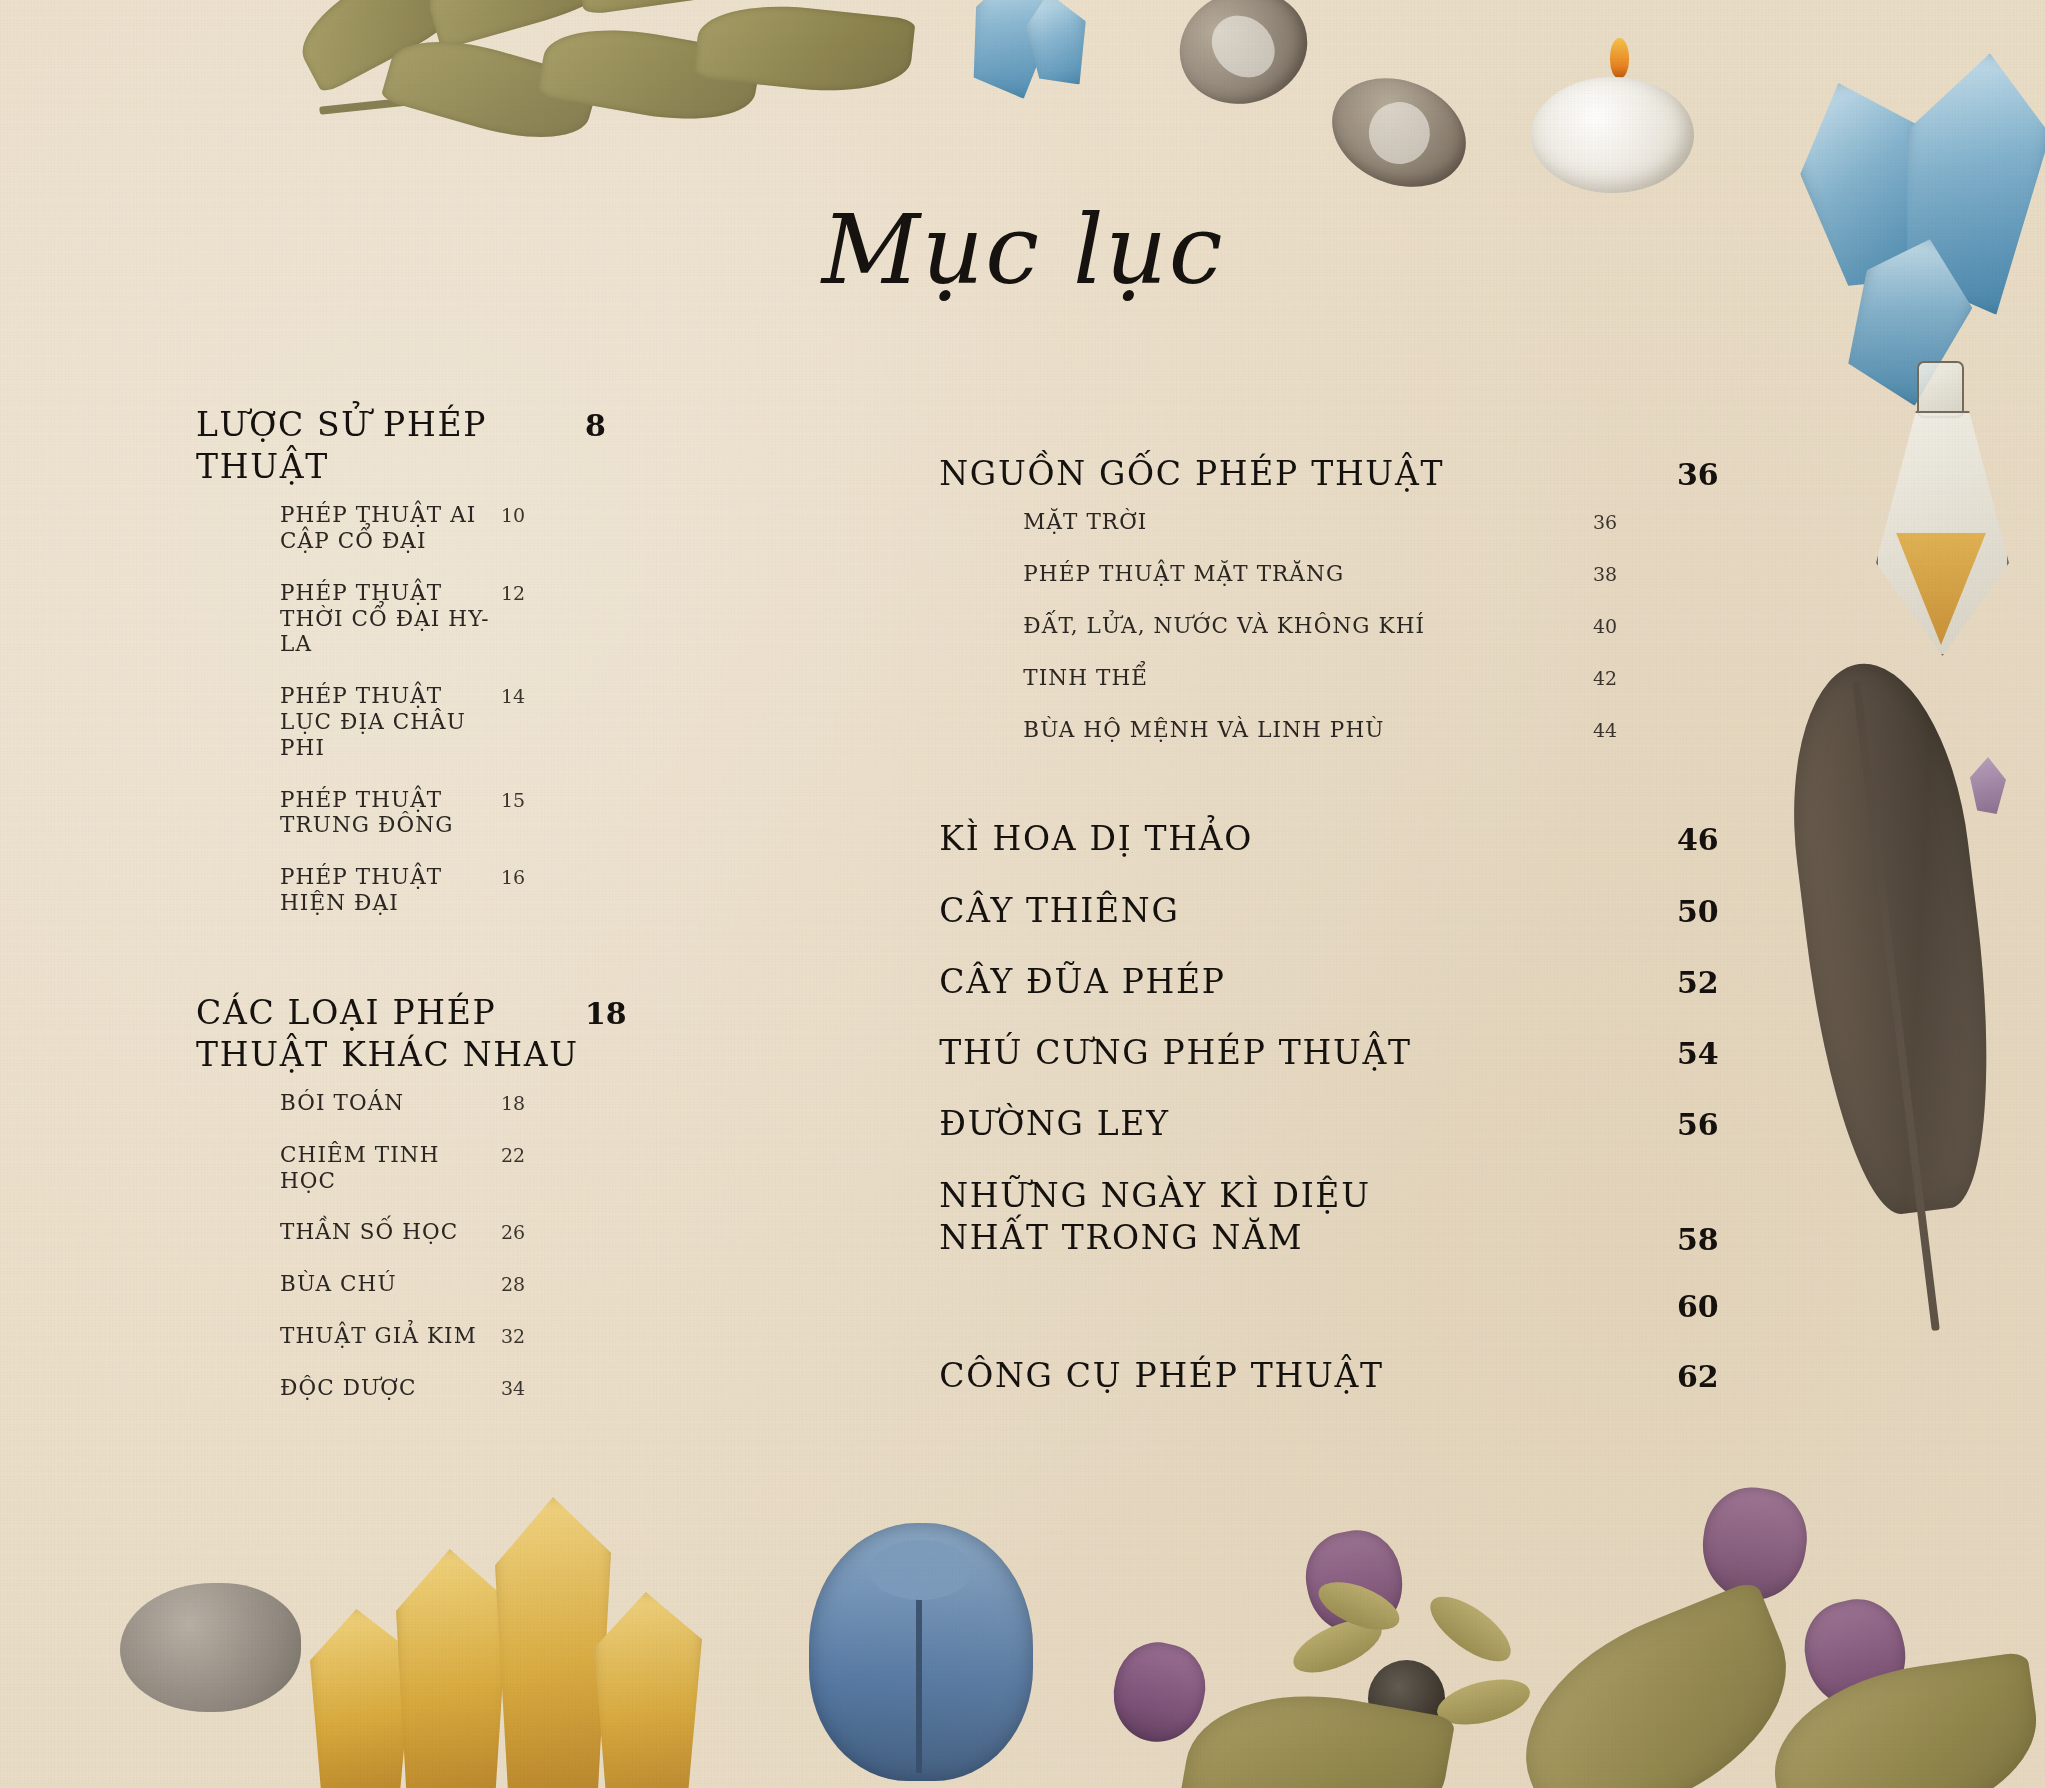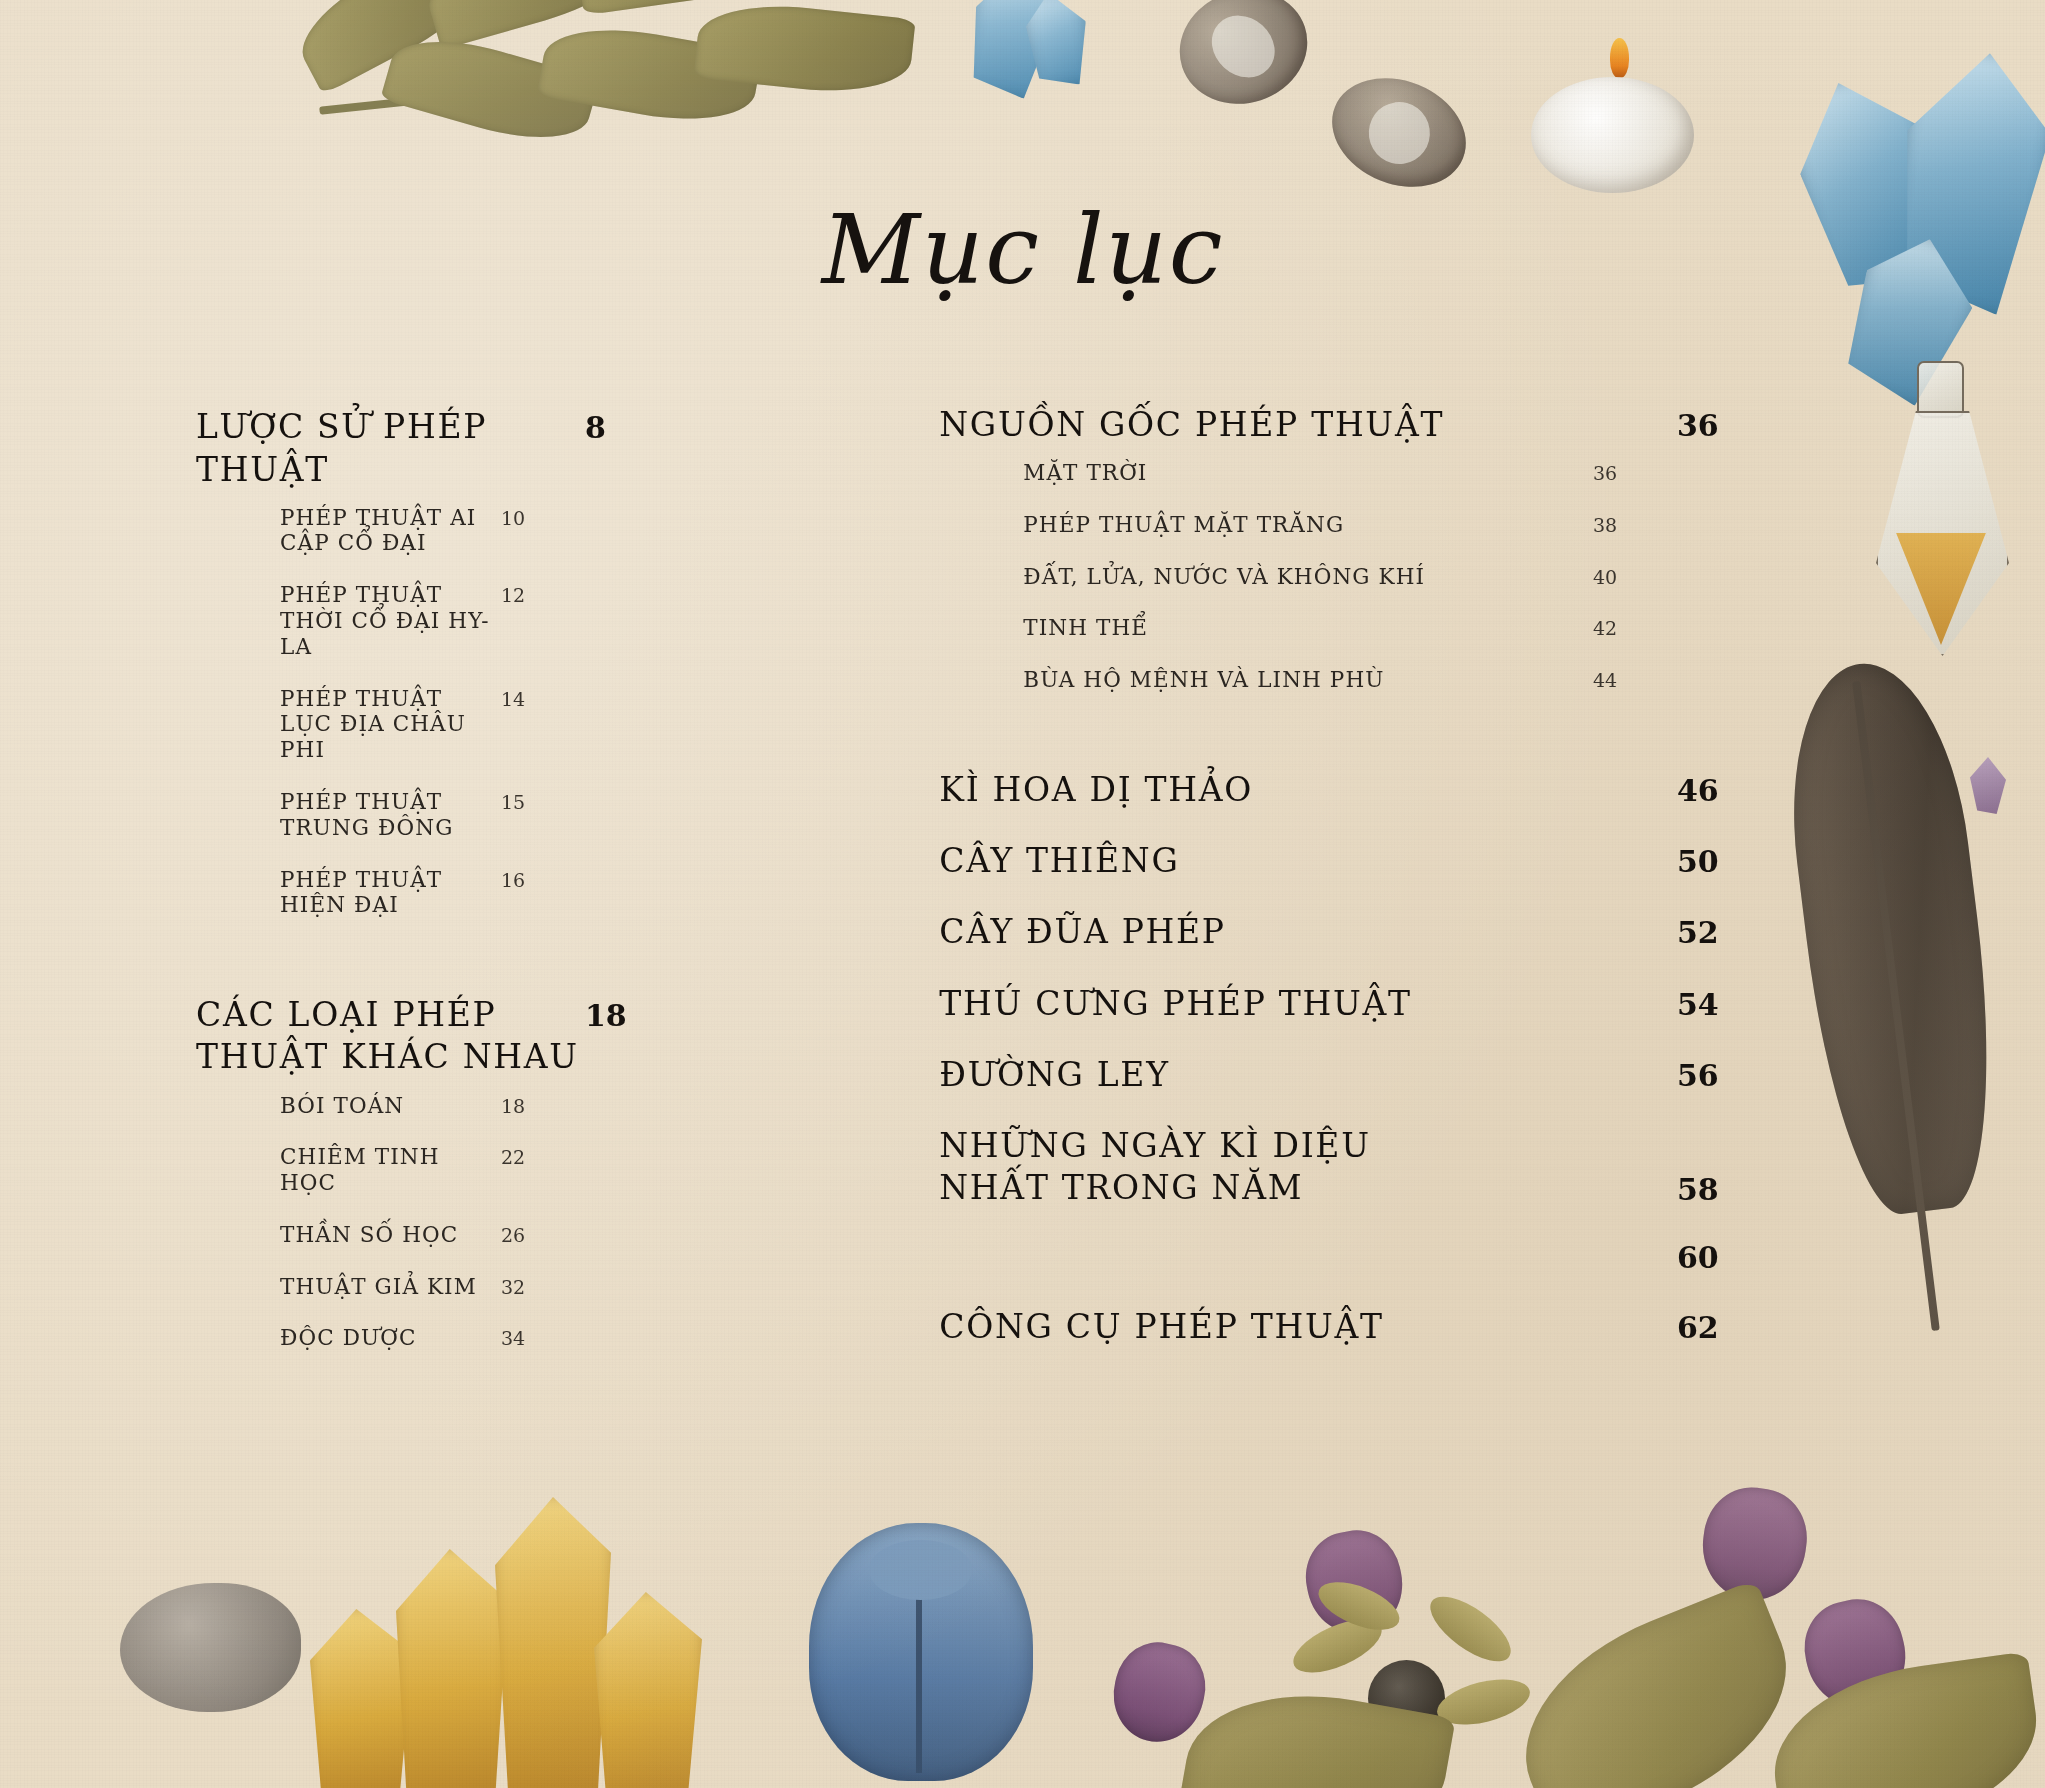--- a/index.html
+++ b/index.html
@@ -376,20 +376,25 @@
         <span class="label">CHIÊM TINH HỌC</span>
         <span class="spacer"></span>
         <span class="page">22</span>
       </div>
       <div class="row lvl2">
         <span class="label">THẦN SỐ HỌC</span>
         <span class="spacer"></span>
         <span class="page">26</span>
       </div>
       <div class="row lvl2">
+        <span class="label">BÙA CHÚ</span>
+        <span class="spacer"></span>
+        <span class="page">28</span>
+      </div>
+      <div class="row lvl2">
         <span class="label">THUẬT GIẢ KIM</span>
         <span class="spacer"></span>
         <span class="page">32</span>
       </div>
       <div class="row lvl2">
         <span class="label">ĐỘC DƯỢC</span>
         <span class="spacer"></span>
         <span class="page">34</span>
       </div>
     </div>

